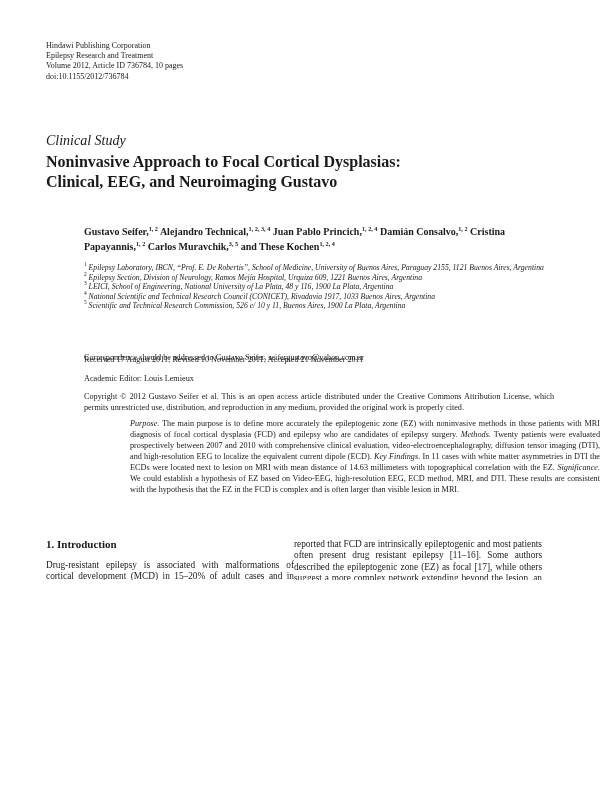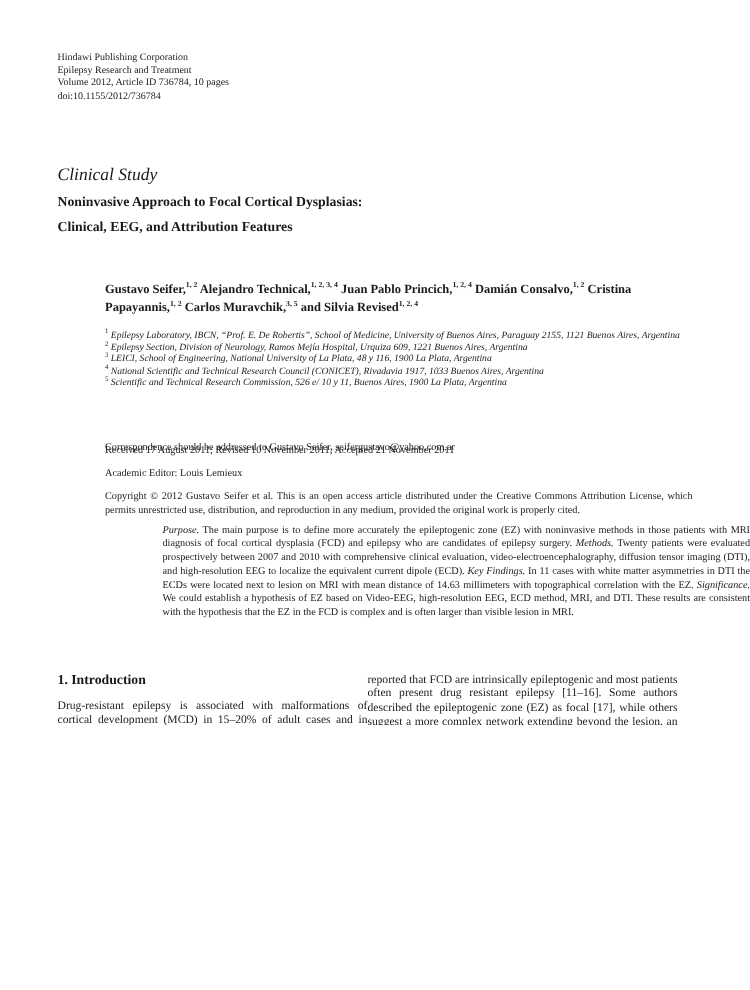--- a/index.html
+++ b/index.html
@@ -2,21 +2,21 @@
 <html><head>
 <meta charset="utf-8">
 <style>
   html,body{margin:0;padding:0;background:#ffffff;}
   .page{
     position:relative;width:600px;height:580px;background:#ffffff;
     font-family:"Liberation Serif",serif;color:#1a1a1a;overflow:hidden;
   }
   .pub{position:absolute;left:46px;top:41px;font-size:8px;line-height:10.2px;}
   .article-type{position:absolute;left:46px;top:133px;font-style:italic;font-size:14px;text-align:right;}
-  .title{position:absolute;left:46px;top:152px;width:500px;font-size:11px;font-weight:bold;line-height:20px;margin:0;}
+  .title{position:absolute;left:46px;top:152px;width:500px;font-size:16px;font-weight:bold;line-height:20px;margin:0;}
   .authors{position:absolute;left:84px;top:224px;width:470px;font-size:10px;font-weight:bold;line-height:15px;}
   .authors sup{font-size:62%;line-height:0;}
   .affils{position:absolute;left:84px;top:263px;width:470px;font-style:italic;font-size:7.7px;line-height:9.5px;}
   .affil{padding-left:7px;text-indent:-7px;}
   .affil sup{font-size:70%;line-height:0;font-style:normal;}
   .meta{position:absolute;left:84px;width:470px;font-size:8.2px;line-height:11px;}
   .m-corr{top:352px;}
   .m-hist{top:354px;}
   .m-editor{top:373px;}
   .m-copy{top:391px;text-align:justify;}
@@ -37,31 +37,31 @@
     <div>Hindawi Publishing Corporation</div>
     <div>Epilepsy Research and Treatment</div>
     <div>Volume 2012, Article ID 736784, 10 pages</div>
     <div>doi:10.1155/2012/736784</div>
   </div>
 
   <div class="article-type">Clinical Study</div>
 
   <h1 class="title">
     <span>Noninvasive Approach to Focal Cortical Dysplasias:</span><br>
-    <span>Clinical, EEG, and Attribution Features</span>
+    <span>Clinical, EEG, and Neuroimaging Gustavo</span>
   </h1>
 
   <div class="authors">
     <span class="author"><span>Gustavo Seifer,</span><sup>1, 2</sup></span>
     <span class="author"><span>Alejandro Technical,</span><sup>1, 2, 3, 4</sup></span>
     <span class="author"><span>Juan Pablo Princich,</span><sup>1, 2, 4</sup></span>
     <span class="author"><span>Damián Consalvo,</span><sup>1, 2</sup></span>
     <span class="author"><span>Cristina Papayannis,</span><sup>1, 2</sup></span>
     <span class="author"><span>Carlos Muravchik,</span><sup>3, 5</sup></span>
-    <span class="author"><span>and Silvia Revised</span><sup>1, 2, 4</sup></span>
+    <span class="author"><span>and These Kochen</span><sup>1, 2, 4</sup></span>
   </div>
 
   <div class="affils">
     <div class="affil"><sup>1</sup> <span>Epilepsy Laboratory, IBCN, “Prof. E. De Robertis”, School of Medicine, University of Buenos Aires, Paraguay 2155, 1121 Buenos Aires, Argentina</span></div>
     <div class="affil"><sup>2</sup> <span>Epilepsy Section, Division of Neurology, Ramos Mejía Hospital, Urquiza 609, 1221 Buenos Aires, Argentina</span></div>
     <div class="affil"><sup>3</sup> <span>LEICI, School of Engineering, National University of La Plata, 48 y 116, 1900 La Plata, Argentina</span></div>
     <div class="affil"><sup>4</sup> <span>National Scientific and Technical Research Council (CONICET), Rivadavia 1917, 1033 Buenos Aires, Argentina</span></div>
     <div class="affil"><sup>5</sup> <span>Scientific and Technical Research Commission, 526 e/ 10 y 11, Buenos Aires, 1900 La Plata, Argentina</span></div>
   </div>
 

